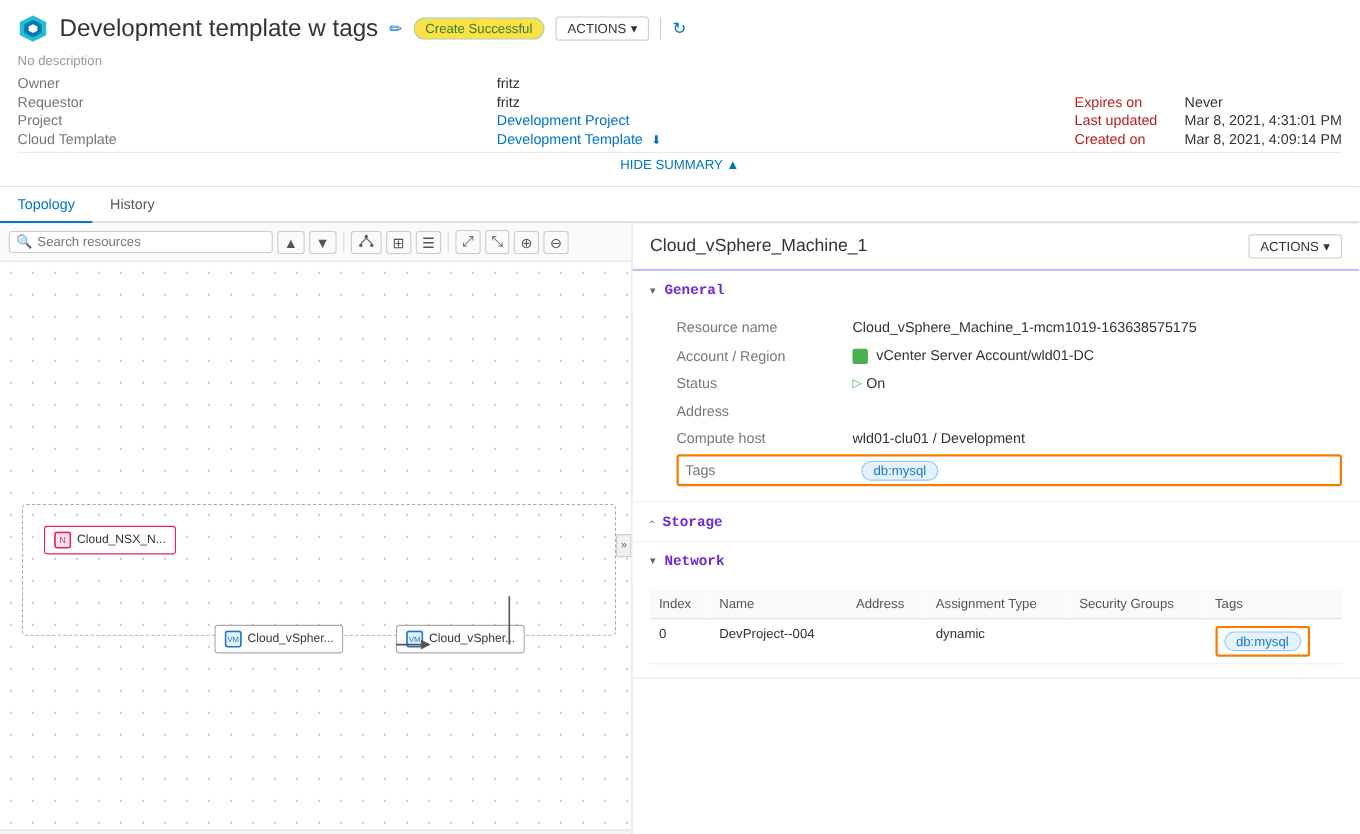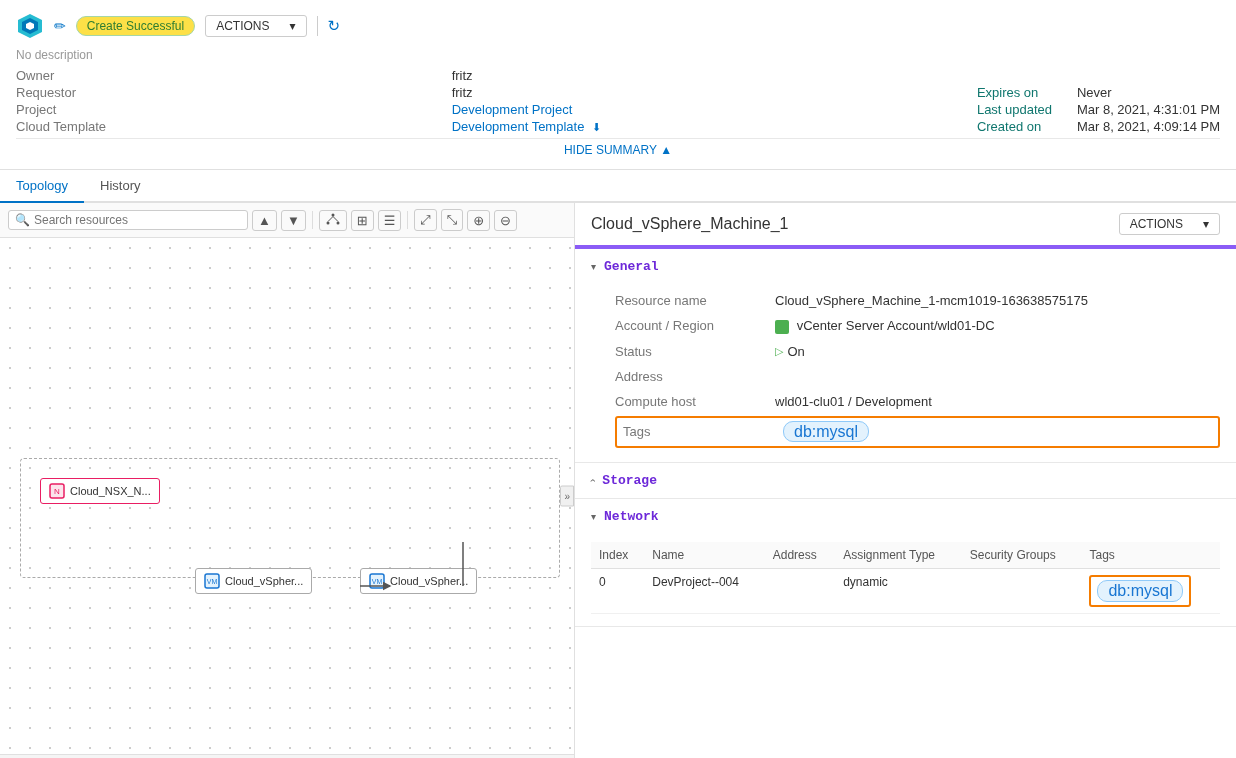--- a/index.html
+++ b/index.html
@@ -5,34 +5,34 @@
     * { box-sizing: border-box; margin: 0; padding: 0; }
     body { font-family: 'Segoe UI', Arial, sans-serif; font-size: 13px; color: #333; background: #fff; overflow: hidden; }
 
     
     .header { padding: 12px 16px 8px 16px; border-bottom: 1px solid #e0e0e0; }
     .header-title-row { display: flex; align-items: center; gap: 10px; margin-bottom: 8px; }
     .header-logo { width: 28px; height: 28px; }
     .header-title { font-size: 22px; font-weight: 300; color: #333; }
     .edit-icon { color: #0072c6; cursor: pointer; font-size: 14px; }
     .badge-success { background: #fde047; color: #2e7d32; border: 1px solid #a5d6a7; border-radius: 10px; padding: 2px 10px; font-size: 12px; font-weight: 500; }
-    .actions-btn { background: none; border: 1px solid #ccc; border-radius: 3px; padding: 3px 10px; font-size: 12px; cursor: pointer; color: #333; display: flex; align-items: center; gap: 20px; }
+    .actions-btn { background: none; border: 1px solid #ccc; border-radius: 3px; padding: 3px 10px; font-size: 12px; cursor: pointer; color: #333; display: flex; align-items: center; gap: 4px; }
     .divider-v { width: 1px; height: 20px; background: #ccc; }
     .refresh-icon { color: #0072c6; cursor: pointer; font-size: 15px; }
 
     .header-meta { display: flex; gap: 0; align-items: flex-end; }
     .meta-left { flex: 1; }
     .meta-left .no-desc { color: #999; font-size: 12px; margin-bottom: 6px; }
     .meta-table { display: grid; grid-template-columns: auto auto; gap: 2px 0; font-size: 13px; }
     .meta-table .label { color: #777; padding-right: 12px; width: 120px; }
     .meta-table .value { color: #333; }
     .meta-table .value a { color: #0072c6; text-decoration: none; }
 
     .meta-right { display: grid; grid-template-columns: auto auto; gap: 2px 0; font-size: 13px; margin-left: 60px; }
-    .meta-right .label { color: #0f766e; padding-right: 12px; min-width: 100px; }
+    .meta-right .label { color: #b91c1c; padding-right: 12px; min-width: 100px; }
     .meta-right .value { color: #333; }
 
     .hide-summary { text-align: center; padding: 4px; color: #0072c6; font-size: 12px; cursor: pointer; border-top: 1px solid #e8e8e8; margin-top: 4px; }
 
     
     .tabs-bar { display: flex; border-bottom: 2px solid #e0e0e0; padding: 0 0; }
     .tab { padding: 8px 16px; font-size: 13px; cursor: pointer; color: #555; border-bottom: 2px solid transparent; margin-bottom: -2px; }
     .tab.active { color: #0072c6; border-bottom: 2px solid #0072c6; font-weight: 500; }
 
     
@@ -56,42 +56,42 @@
     .node-vsphere2 { top: 330px; left: 360px; }
 
     
     .connector-svg { position: absolute; top: 0; left: 0; width: 100%; height: 100%; pointer-events: none; }
 
     
     .nsx-container { position: absolute; top: 220px; left: 20px; width: 540px; height: 120px; border: 1px dashed #aaa; border-radius: 4px; }
 
     
     .right-panel { flex: 1; overflow-y: auto; padding: 0; }
-    .right-panel-header { display: flex; align-items: center; justify-content: space-between; padding: 10px 16px; border-bottom: 4px solid #8b5cf6; }
+    .right-panel-header { display: flex; align-items: center; justify-content: space-between; padding: 10px 16px; border-bottom: 1px solid #8b5cf6; }
     .resource-title { font-size: 16px; font-weight: 400; color: #333; }
     .resource-actions-btn { background: none; border: 1px solid #ccc; border-radius: 3px; padding: 3px 10px; font-size: 12px; cursor: pointer; color: #333; }
 
     .section { border-bottom: 1px solid #e8e8e8; }
     .section-header { display: flex; align-items: center; gap: 8px; padding: 10px 16px; cursor: pointer; background: #fff; }
     .section-title { font-weight: 600; font-size: 13px; color: #6d28d9; font-family: Liberation Mono, monospace; }
     .chevron { font-size: 10px; color: #666; }
     .chevron.expanded { transform: rotate(0deg); }
     .chevron.collapsed { transform: rotate(-90deg); }
 
     .section-body { padding: 4px 16px 12px 40px; }
-    .field-row { display: flex; align-items: center; padding: 5px 0; gap: 0; }
+    .field-row { display: flex; align-items: flex-end; padding: 5px 0; gap: 0; }
     .field-label { color: #777; width: 160px; flex-shrink: 0; font-size: 13px; }
     .field-value { color: #333; font-size: 13px; flex: 1; }
 
     .status-on { display: flex; align-items: center; gap: 4px; color: #333; }
     .play-icon { color: #4caf50; font-size: 11px; }
 
     
     .tags-field-row { display: flex; align-items: center; padding: 5px 0; gap: 0; border: 2px solid #f57c00; border-radius: 3px; margin: 2px 0; padding: 5px 6px; }
-    .tag-chip { background: #e3f2fd; border: 1px solid #90caf9; border-radius: 10px; padding: 1px 10px; font-size: 16px; color: #1976d2; }
+    .tag-chip { background: #e3f2fd; border: 1px solid #90caf9; border-radius: 10px; padding: 1px 10px; font-size: 12px; color: #1976d2; }
 
     
     .network-table { width: 100%; border-collapse: collapse; font-size: 12px; margin-top: 4px; }
     .network-table th { text-align: left; padding: 6px 8px; border-bottom: 1px solid #e0e0e0; color: #555; font-weight: 500; background: #fafafa; margin-left: 17px; }
     .network-table td { padding: 6px 8px; border-bottom: 1px solid #f0f0f0; vertical-align: top; }
     .network-table .tags-cell { border: 2px solid #f57c00; border-radius: 3px; padding: 3px 6px; display: inline-flex; }
 
     
     .collapse-toggle { position: absolute; right: 0; top: 50%; transform: translateY(-50%); background: #f0f0f0; border: 1px solid #ccc; cursor: pointer; padding: 4px 3px; font-size: 10px; color: #666; border-radius: 2px 0 0 2px; }
 
@@ -106,20 +106,21 @@
 <body>
 
 <div class="header">
   <div class="header-title-row">
 
     <svg class="header-logo" viewBox="0 0 28 28" fill="none" xmlns="http://www.w3.org/2000/svg">
       <polygon points="14,2 26,8 26,20 14,26 2,20 2,8" fill="#00b0ca" opacity="0.85"></polygon>
       <polygon points="14,6 22,10 22,18 14,22 6,18 6,10" fill="#0079b8"></polygon>
       <polygon points="14,10 18,12 18,16 14,18 10,16 10,12" fill="#fff"></polygon>
     </svg>
+    <span class="header-title">Development template w tags</span>
     <span class="edit-icon" title="Edit">✏</span>
     <span class="badge-success">Create Successful</span>
     <button class="actions-btn">
       <span>ACTIONS</span>
       <span>▾</span>
     </button>
     <span class="divider-v"></span>
     <span class="refresh-icon" title="Refresh">↻</span>
   </div>
   <div class="header-meta">

